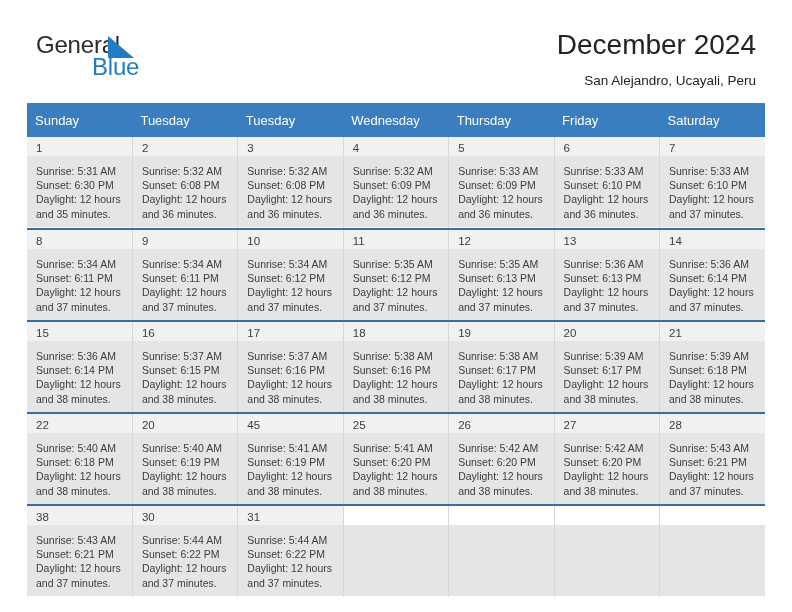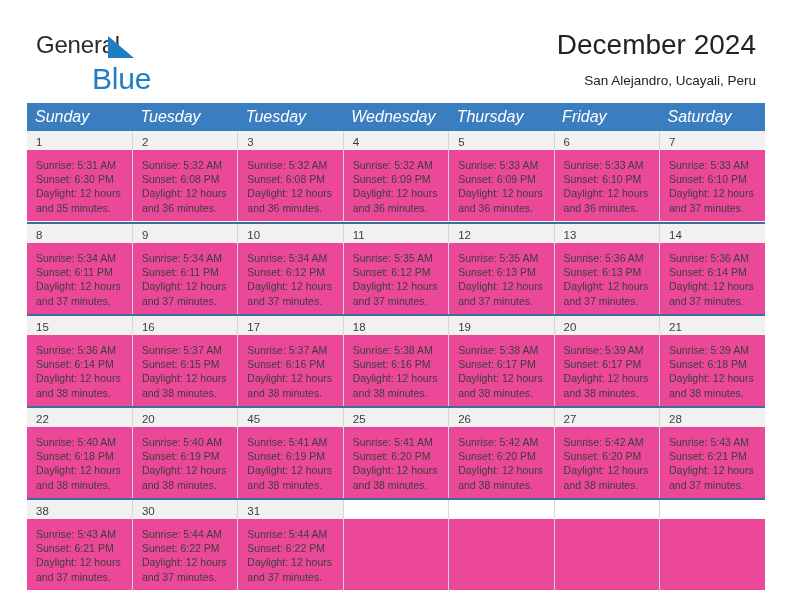--- a/index.html
+++ b/index.html
@@ -44,22 +44,22 @@
     left: 72px;
     top: 4px;
     width: 26px;
     height: 22px;
     overflow: hidden;
   }
   .logo-tri svg { display: block; }
   .logo-blue {
     position: absolute;
     left: 56px;
-    top: 34px;
-    font-size: 30px;
+    top: 22px;
+    font-size: 24px;
     letter-spacing: -0.2px;
     color: #1f7dc4;
     line-height: 26px;
   }
 
   .title-block {
     position: absolute;
     right: 36px;
     top: 28px;
     text-align: right;
@@ -86,27 +86,26 @@
     position: absolute;
     left: 27px;
     top: 103px;
     width: 738px;
     border-collapse: collapse;
     table-layout: fixed;
   }
   .calendar th {
     background: #3a7ec0;
     color: #ffffff;
-    font-size: 16px;
+    font-size: 13px;
     font-weight: normal;
     text-align: left;
     padding: 5px 0 5px 8px;
-    height: 28px;
+    height: 34px;
     border: none;
-    font-style: italic;
   }
   .calendar td {
     vertical-align: top;
     padding: 0;
     border: none;
     border-left: 1px solid #d8d8d8;
     border-top: 2px solid #3c6d9e;
     width: 105.4px;
     height: 92px;
   }
@@ -116,21 +115,21 @@
   .daynum {
     background: #f1f1f1;
     color: #3d3d3d;
     font-size: 11.5px;
     line-height: 17px;
     padding: 3px 0 3px 9px;
     height: 19px;
   }
   .cellbody {
     padding: 8px 6px 0 9px;
-    background: #ec4899;
+    background: #e5e5e5;
     height: 71px;
   }
   .cellbody div {
     font-size: 10.5px;
     line-height: 14.2px;
     color: #3d3d3d;
     white-space: nowrap;
   }
   td.empty .daynum { background: #ffffff; }
   td.empty { background: #ffffff; }

